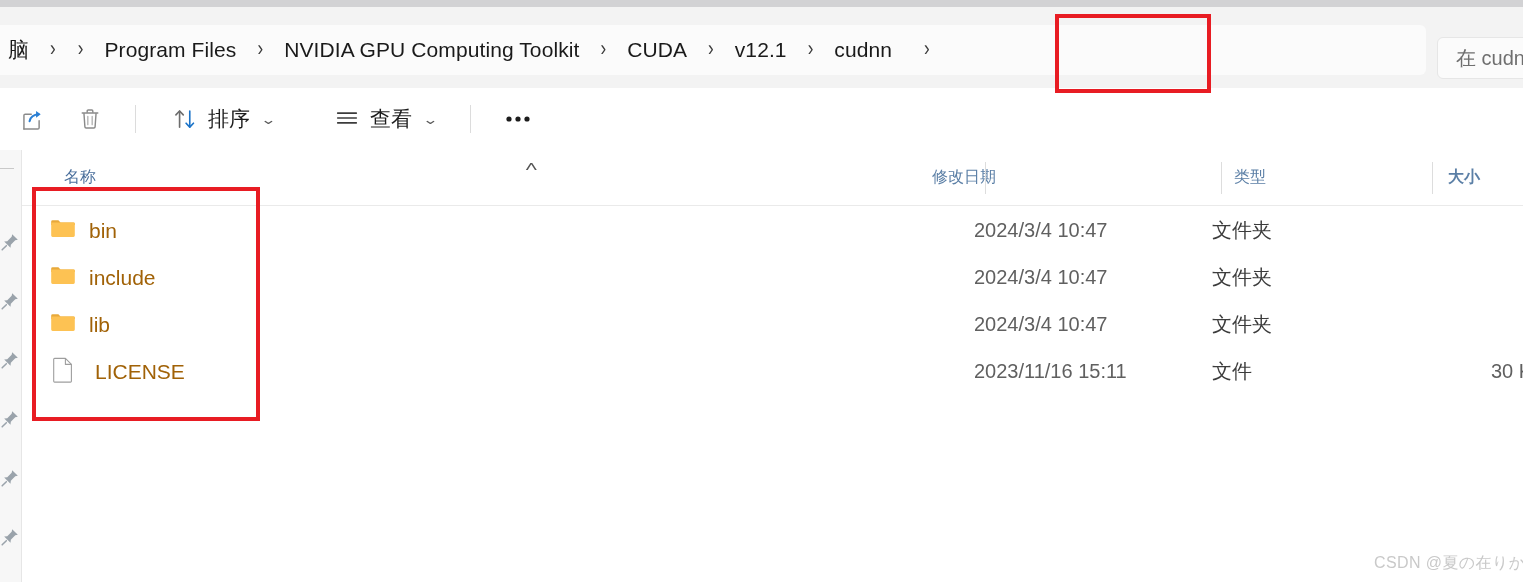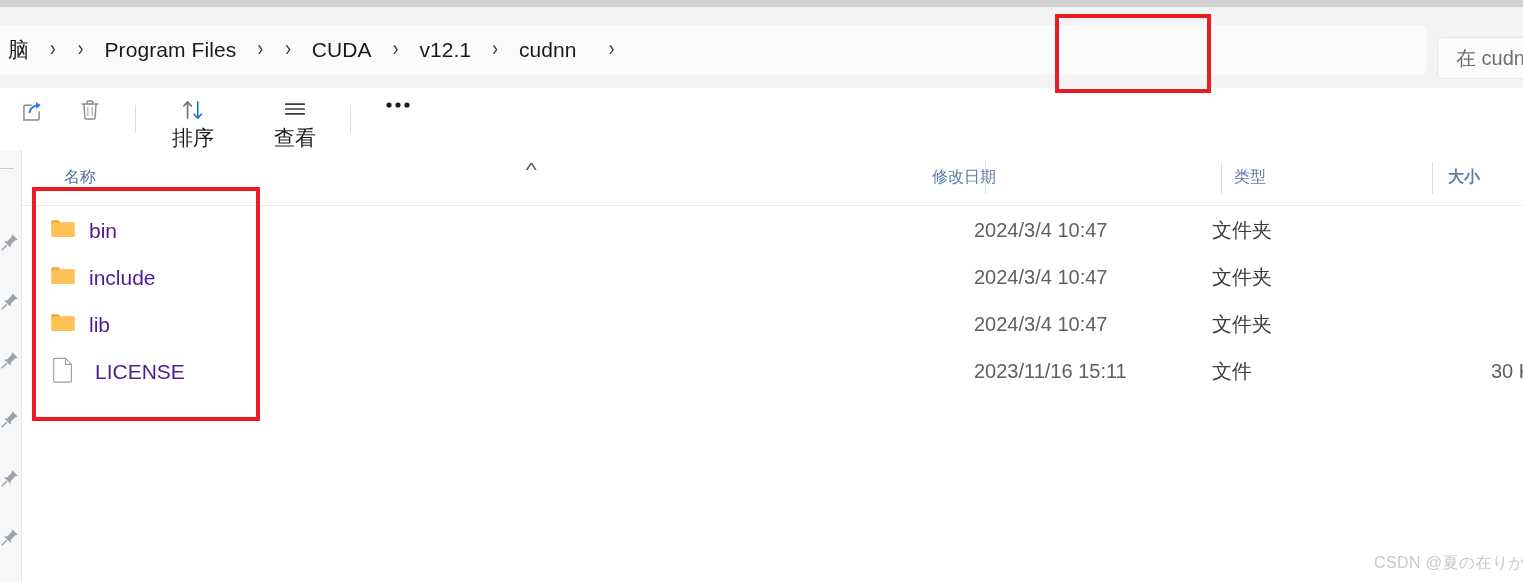--- a/index.html
+++ b/index.html
@@ -101,25 +101,24 @@
     width: 1523px; height: 62px;
     background: #ffffff;
     display: flex;
     align-items: center;
   }
 
   .tb-btn {
     height: 44px;
     display: flex;
     align-items: center;
-    gap: 1px;
+    gap: 10px;
     padding: 0 12px;
     border-radius: 5px;
     cursor: default;
-    flex-direction: column;
   }
   .tb-label {
     font-size: 21px;
     color: #1c1c1c;
   }
   .tb-caret {
     font-size: 13px;
     color: #5a5a5a;
     transform: scaleX(1.5);
     margin-left: 3px;
@@ -216,21 +215,21 @@
   }
   .cell-name {
     position: absolute;
     left: 28px;
     display: flex;
     align-items: center;
     gap: 13px;
   }
   .fname {
     font-size: 21px;
-    color: #4c1d95;
+    color: #a16207;
   }
   .cell-date {
     position: absolute;
     left: 952px;
     font-size: 20px;
     color: #606060;
   }
   .cell-type {
     position: absolute;
     left: 1190px;
@@ -275,20 +274,21 @@
 
     <div class="crumb-field">
       <span class="crumb first">脑</span>
       <span class="crumb-sep">›</span>
 
       <span class="crumb-sep">›</span>
 
       <span class="crumb">Program Files</span>
       <span class="crumb-sep">›</span>
 
+      <span class="crumb">NVIDIA GPU Computing Toolkit</span>
       <span class="crumb-sep">›</span>
 
       <span class="crumb">CUDA</span>
       <span class="crumb-sep">›</span>
 
       <span class="crumb">v12.1</span>
       <span class="crumb-sep">›</span>
 
       <span class="crumb">cudnn</span>
       <span class="crumb-tail">›</span>

